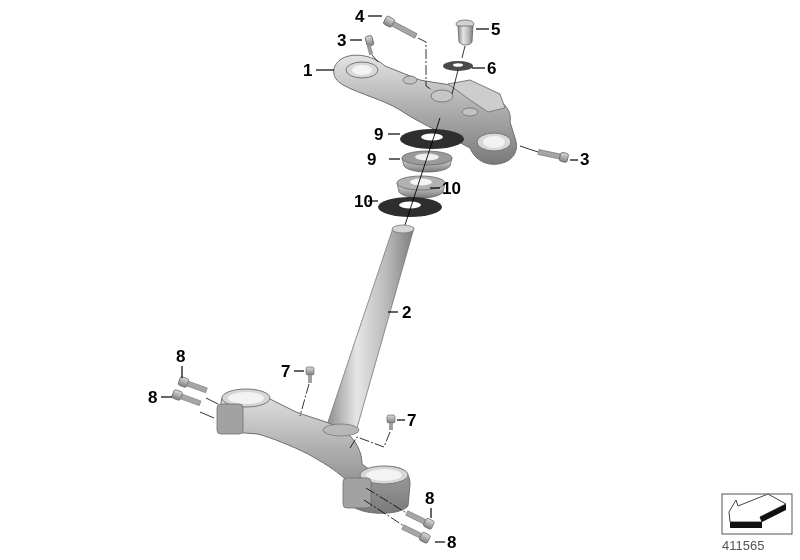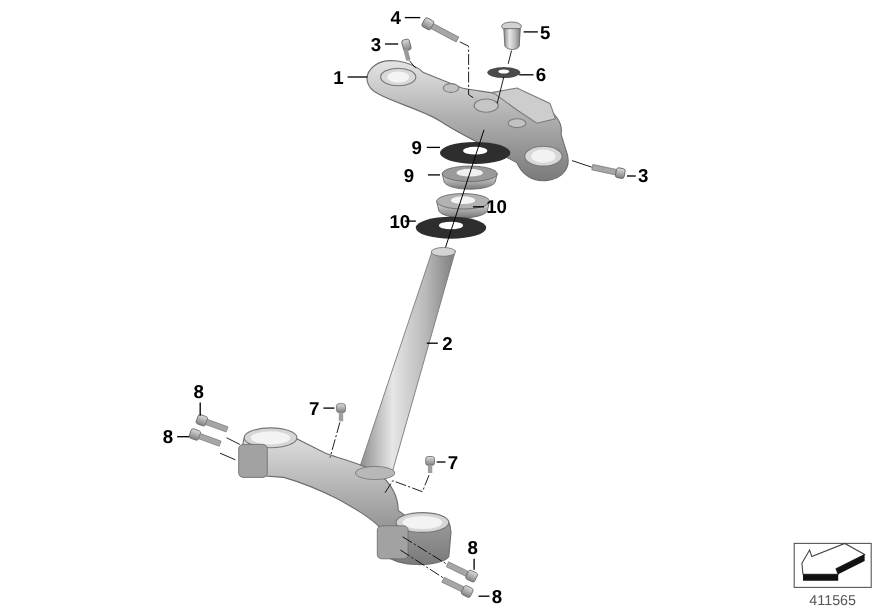--- a/index.html
+++ b/index.html
@@ -1,19 +1,19 @@
 <!DOCTYPE html>
 <html><head>
 <meta charset="utf-8">
 <style>
   html, body { margin:0; padding:0; background:#ffffff; }
   body { width:800px; height:560px; position:relative; overflow:hidden; font-family:"Liberation Sans", sans-serif; }
   #diagram { position:absolute; left:0; top:0; width:800px; height:560px; }
   .callout { position:absolute; font-family:"Liberation Sans", sans-serif; font-weight:bold; font-size:17px; color:#000; line-height:17px; white-space:nowrap; }
-  .ref-id { position:absolute; left:722px; top:538px; width:70px; text-align:center; font-size:13px; color:#555; font-family:"Liberation Sans", sans-serif; }
+  .ref-id { position:absolute; left:722px; top:538px; width:70px; font-size:13px; color:#555; font-family:"Liberation Sans", sans-serif; }
 </style>
 </head>
 <body>
 
 <svg id="diagram" viewBox="0 0 800 560" xmlns="http://www.w3.org/2000/svg">
   <defs>
     <linearGradient id="metal" x1="0" y1="0" x2="0" y2="1">
       <stop offset="0" stop-color="#e4e4e4"></stop>
       <stop offset="0.45" stop-color="#b2b2b2"></stop>
       <stop offset="1" stop-color="#7a7a7a"></stop>

